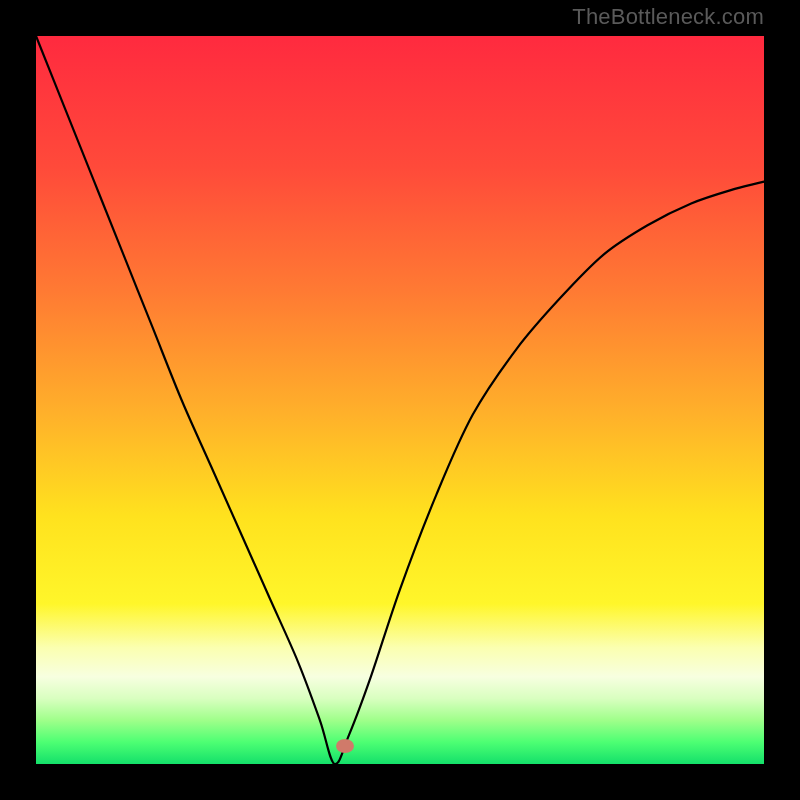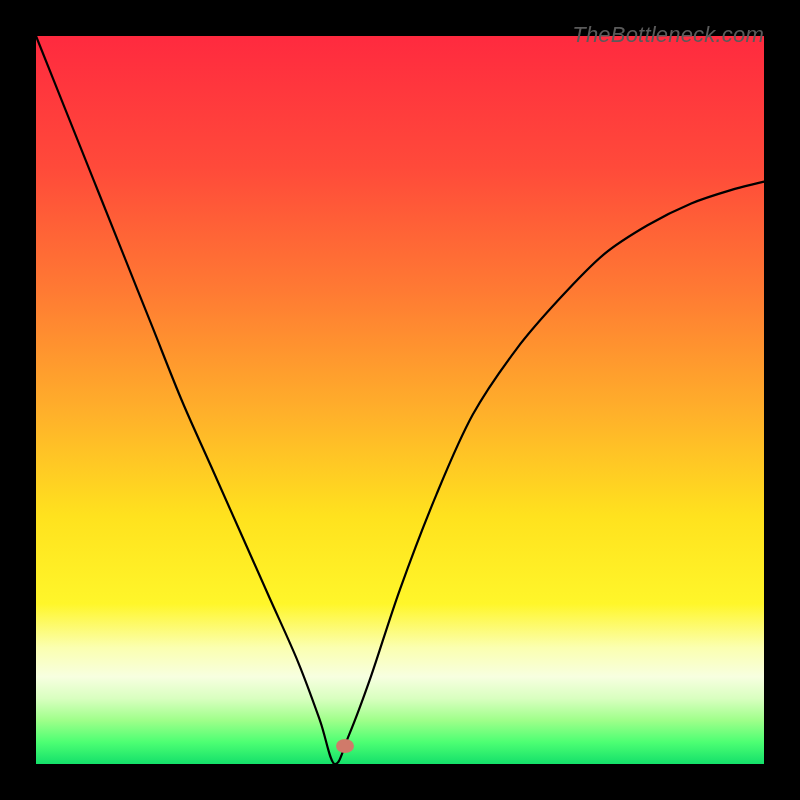--- a/index.html
+++ b/index.html
@@ -51,14 +51,14 @@
 <div class="frame">
 
   <div class="plot-area" id="plot-area" style="left: 36px; top: 36px; width: 728px; height: 728px;">
     <div class="gradient" id="gradient" style="background: linear-gradient(rgb(255, 42, 63) 0%, rgb(255, 74, 58) 18%, rgb(255, 122, 51) 35%, rgb(255, 177, 42) 52%, rgb(255, 226, 30) 66%, rgb(255, 246, 42) 78%, rgb(251, 255, 176) 84%, rgb(247, 255, 224) 88%, rgb(217, 255, 192) 91%, rgb(159, 255, 138) 94%, rgb(77, 255, 115) 97%, rgb(20, 224, 106) 100%);"></div>
     <svg class="curve" id="curve-svg" viewBox="0 0 1000 1000" preserveAspectRatio="none">
       <path id="curve-path" d="M 0 0 C 6.666666666666667 16.666666666666668, 26.666666666666664 66.66666666666666, 40 100 C 53.333333333333336 133.33333333333334, 66.66666666666667 166.66666666666666, 80 200 C 93.33333333333333 233.33333333333334, 106.66666666666667 266.6666666666667, 120 300 C 133.33333333333334 333.3333333333333, 146.66666666666666 366.6666666666667, 160 400 C 173.33333333333334 433.3333333333333, 186.66666666666666 468.3333333333333, 200 500 C 213.33333333333334 531.6666666666666, 226.66666666666666 560, 240 590 C 253.33333333333334 620, 266.6666666666667 650, 280 680 C 293.3333333333333 710, 306.6666666666667 740, 320 770 C 333.3333333333333 800, 348.3333333333333 831.6666666666666, 360 860 C 371.6666666666667 888.3333333333334, 381.6666666666667 916.6666666666666, 390 940 C 398.3333333333333 963.3333333333334, 403.3333333333333 996.6666666666666, 410 1000 C 416.6666666666667 1003.3333333333334, 421.6666666666667 980, 430 960 C 438.3333333333333 940, 448.3333333333333 913.3333333333334, 460 880 C 471.6666666666667 846.6666666666666, 485 801.6666666666666, 500 760 C 515 718.3333333333334, 533.3333333333334 670, 550 630 C 566.6666666666666 590, 581.6666666666666 553.3333333333334, 600 520 C 618.3333333333334 486.6666666666667, 640 456.6666666666667, 660 430 C 680 403.3333333333333, 700 381.6666666666667, 720 360 C 740 338.3333333333333, 760 316.6666666666667, 780 300 C 800 283.3333333333333, 820 271.6666666666667, 840 260 C 860 248.33333333333334, 880 238.33333333333334, 900 230 C 920 221.66666666666666, 943.3333333333334 215, 960 210 C 976.6666666666666 205, 993.3333333333334 201.66666666666666, 1000 200" fill="none" stroke="#000" stroke-width="3.0" stroke-linejoin="round" stroke-linecap="round"></path>
     </svg>
     <div class="marker" id="marker" style="left: 42.5%; top: 97.5%; width: 18px; height: 14px; background: rgb(208, 122, 106);"></div>
   </div>
 
-  <div class="watermark" id="watermark" style="right: 36px; top: 22px; font-style: italic;">TheBottleneck.com</div>
+  <div class="watermark" id="watermark" style="right: 36px; top: 4px;">TheBottleneck.com</div>
 </div>
 
 </body></html>

